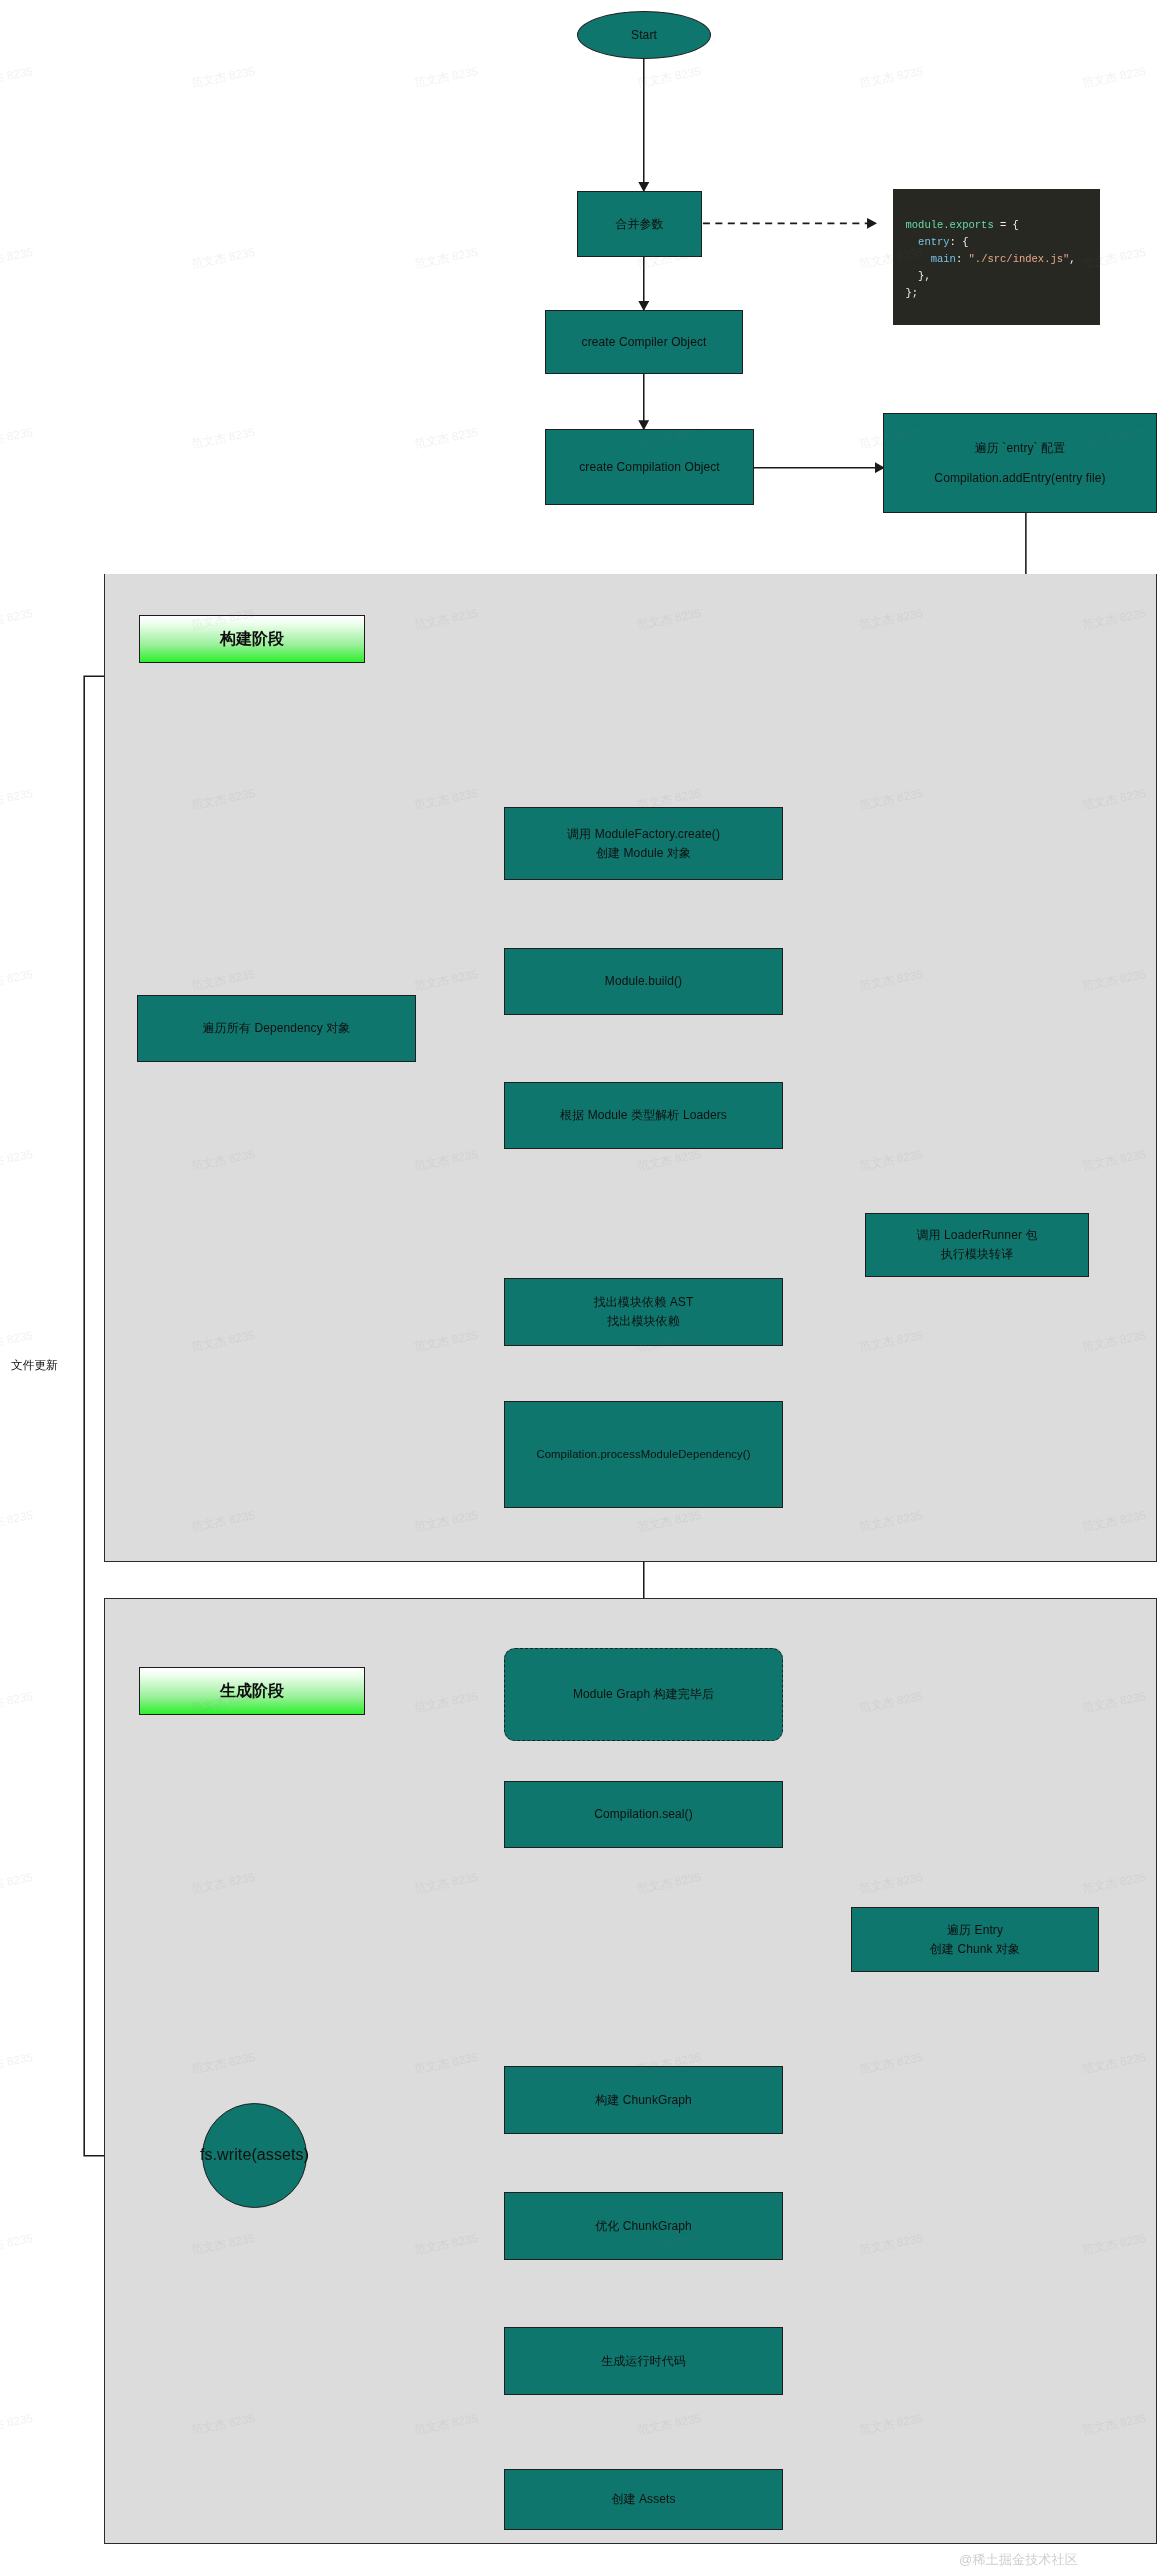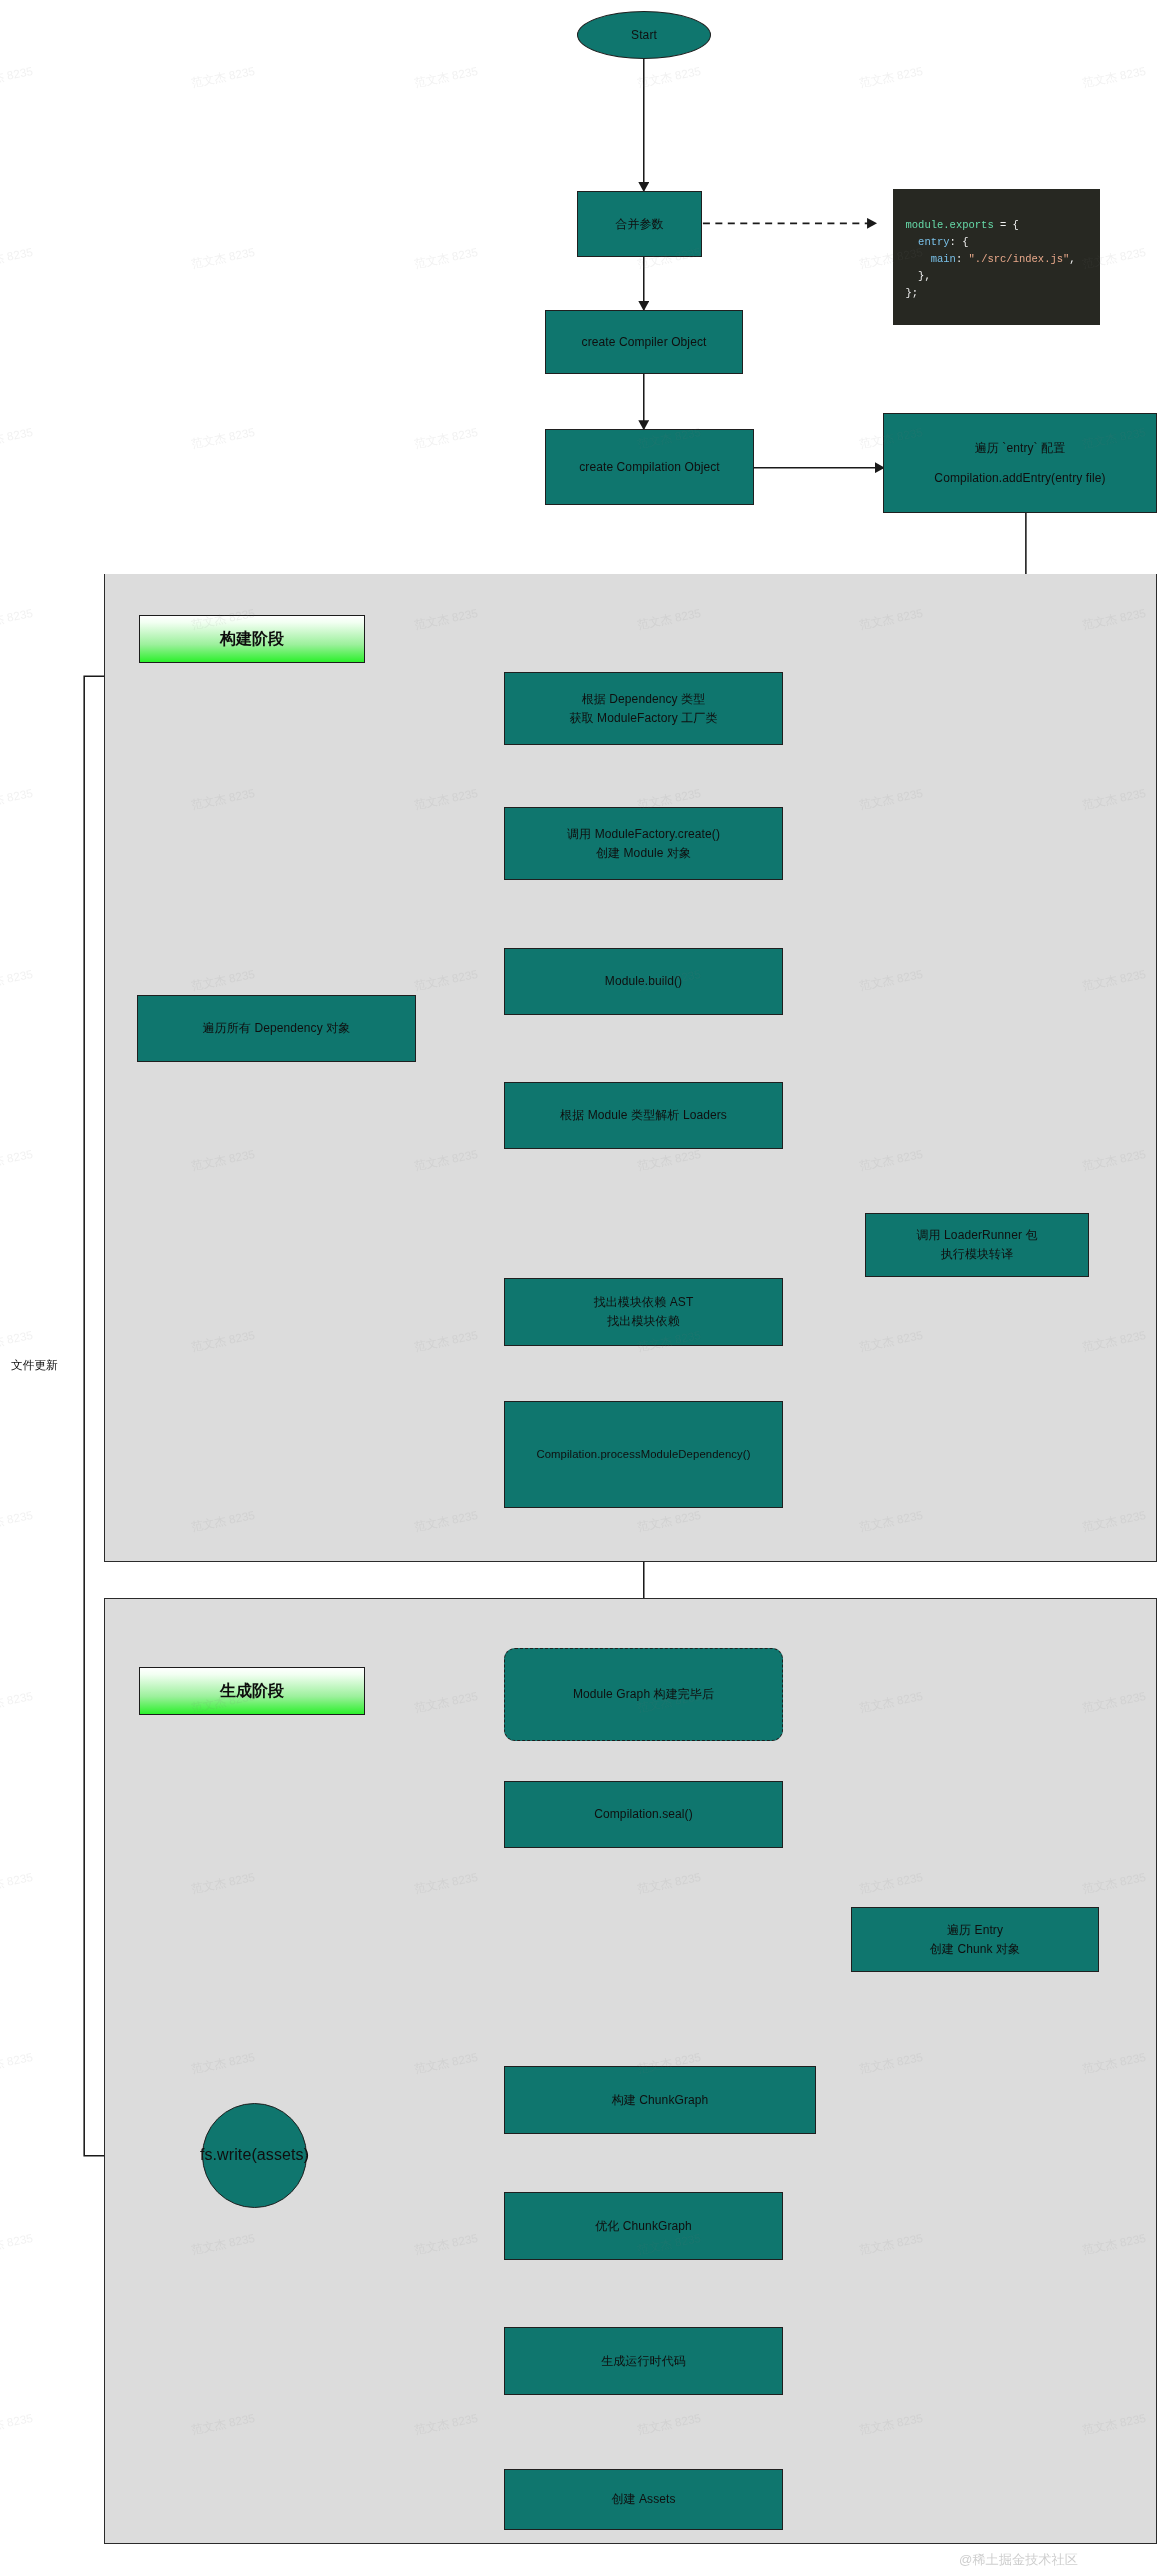--- a/index.html
+++ b/index.html
@@ -296,24 +296,20 @@
 
   <div class="node" style="left:883px; top:413px; width:274px; height:100px; flex-direction:column; gap:11px;">
     <span>遍历 `entry` 配置</span>
     <span>Compilation.addEntry(entry file)</span>
   </div>
 
   <div class="phase-tag" style="left:139px; top:615px; width:226px; height:48px;">
     <span>构建阶段</span>
   </div>
 
-  <div class="node" style="left:504px; top:672px; width:279px; height:73px; flex-direction:column;">
-    <span>根据 Dependency 类型</span>
-    <span>获取 ModuleFactory 工厂类</span>
-  </div>
 
   <div class="node" style="left:504px; top:807px; width:279px; height:73px; flex-direction:column;">
     <span>调用 ModuleFactory.create()</span>
     <span>创建 Module 对象</span>
   </div>
 
   <div class="node" style="left:504px; top:948px; width:279px; height:67px;">
     <span>Module.build()</span>
   </div>
 
@@ -353,21 +349,21 @@
 
   <div class="node" style="left:504px; top:1781px; width:279px; height:67px;">
     <span>Compilation.seal()</span>
   </div>
 
   <div class="node" style="left:851px; top:1907px; width:248px; height:65px; flex-direction:column;">
     <span>遍历 Entry</span>
     <span>创建 Chunk 对象</span>
   </div>
 
-  <div class="node" style="left:504px; top:2066px; width:312px; height:68px;">
+  <div class="node" style="left:504px; top:2066px; width:279px; height:68px;">
     <span>构建 ChunkGraph</span>
   </div>
 
   <div class="node circle" style="left:202px; top:2103px; width:105px; height:105px; font-size:16px;">
     <span>fs.write(assets)</span>
   </div>
 
   <div class="node" style="left:504px; top:2192px; width:279px; height:68px;">
     <span>优化 ChunkGraph</span>
   </div>

